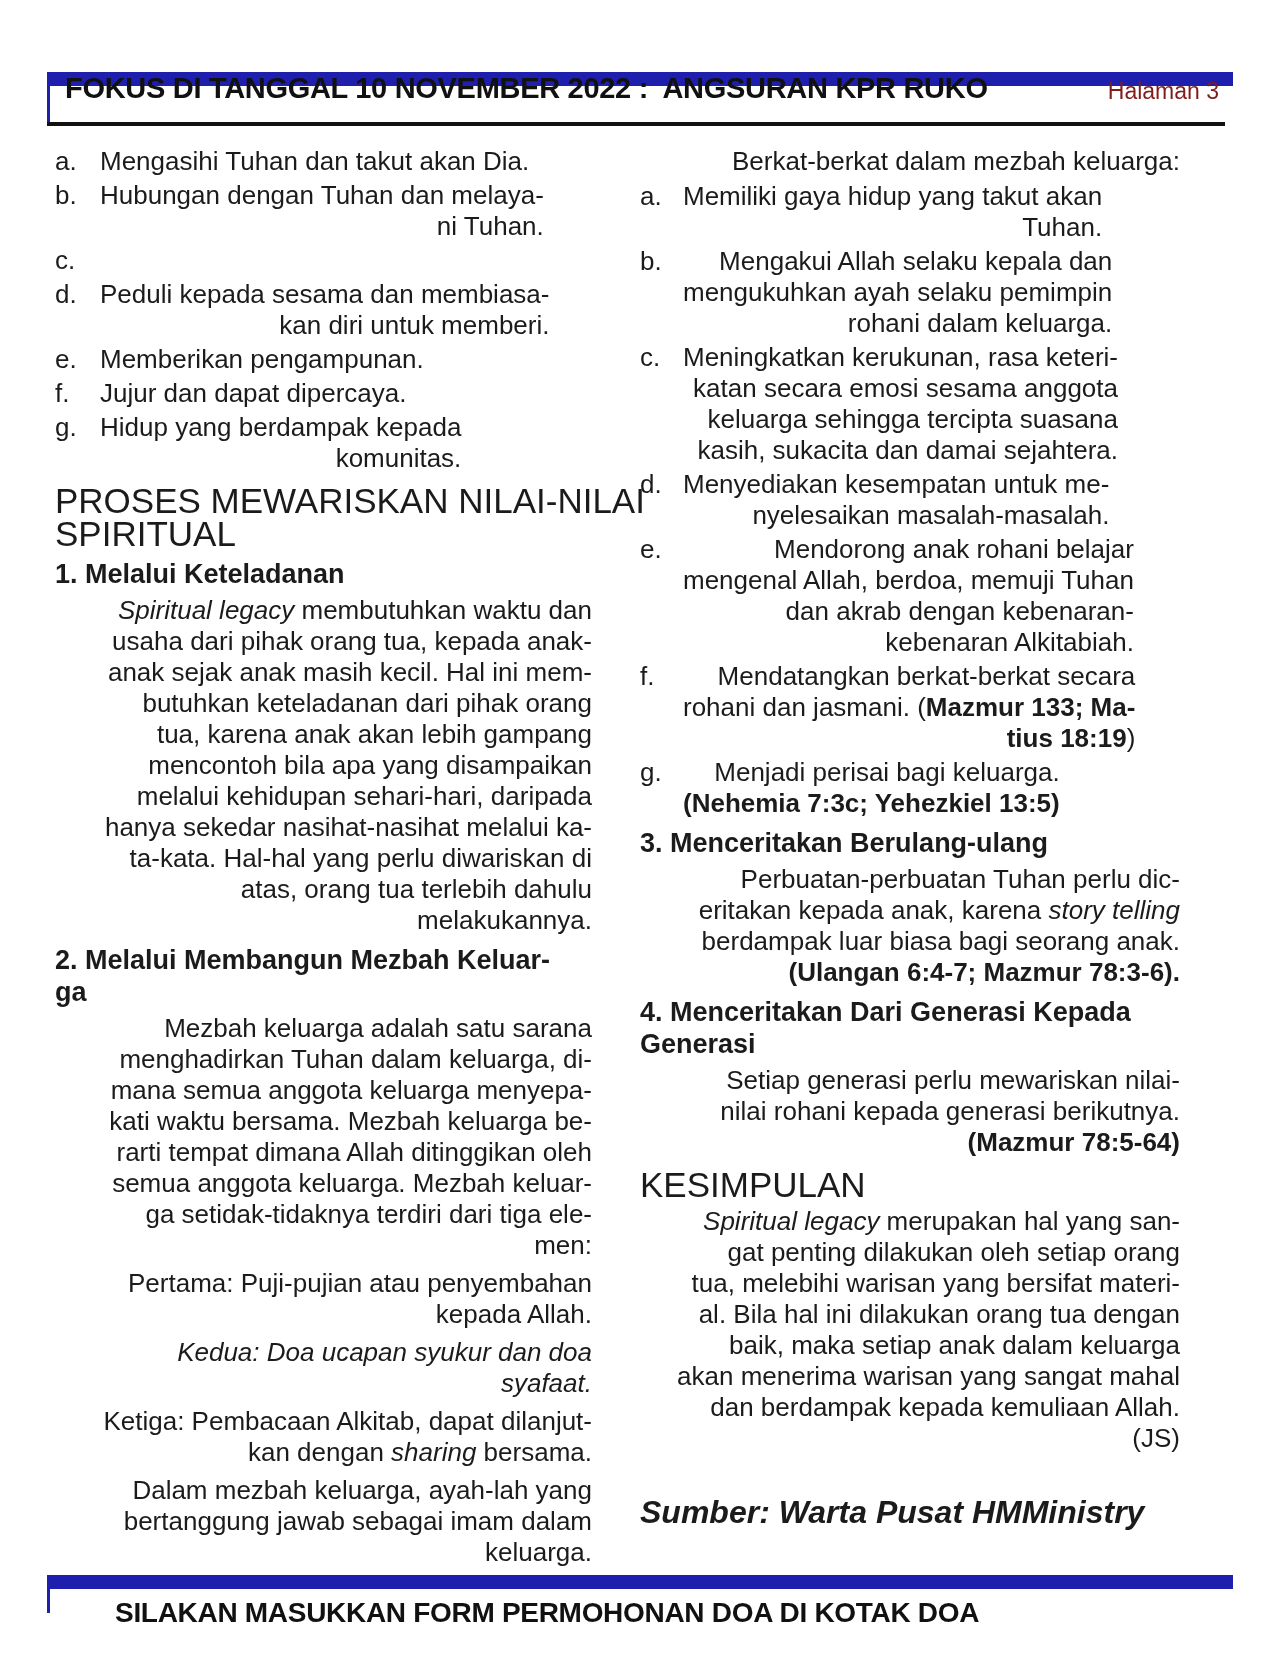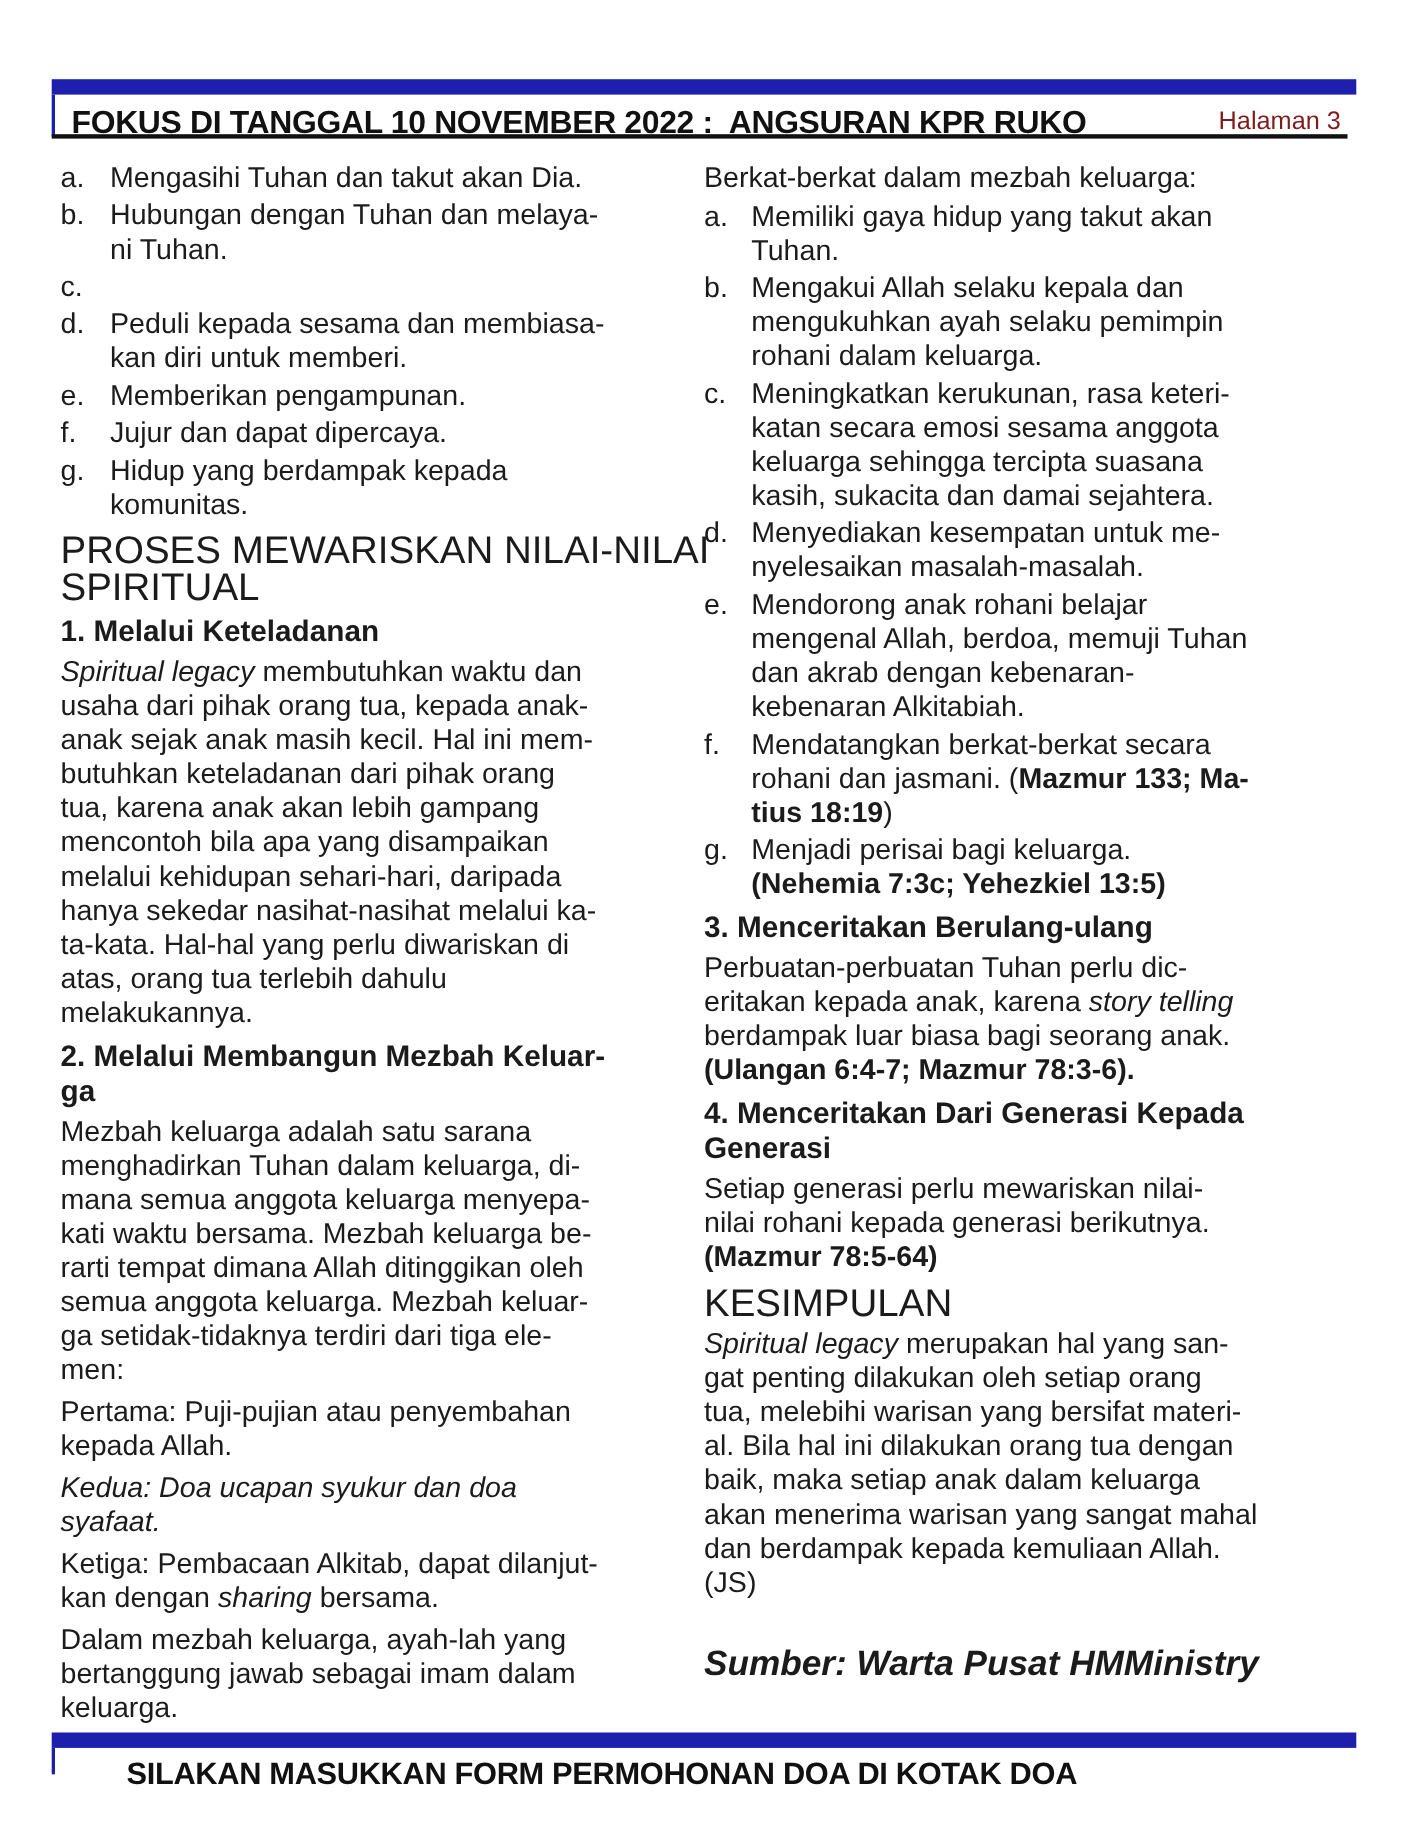--- a/index.html
+++ b/index.html
@@ -13,43 +13,43 @@
   }
   
   .top-bar{
     position:absolute;left:47px;top:72px;width:1186px;height:14px;
     background:#1f1fae;
   }
   .header-tick{
     position:absolute;left:47px;top:86px;width:3px;height:38px;background:#1f1fae;
   }
   .header-row{
-    position:absolute;left:47px;top:96px;width:1186px;
-    display:flex;justify-content:space-between;
+    position:absolute;left:47px;top:72px;width:1186px;
+    display:flex;justify-content:space-between;align-items:flex-end;
   }
   .header-title{
     font-weight:bold;font-size:29px;letter-spacing:-0.3px;
     padding-left:18px;white-space:pre;color:#111;
   }
   .header-page{
     font-size:23px;font-weight:500;padding-right:14px;white-space:pre;color:#7f1d1d;
   }
   .header-rule{
     position:absolute;left:47px;top:122px;width:1178px;height:4px;background:#111;
   }
   
   .columns{
     position:absolute;left:0;top:142px;width:1280px;
     display:flex;
     padding-left:55px;
   }
   .col-left{width:537px;margin-right:48px;}
   .col-right{width:540px;}
   .body-text{
-    font-size:26px;line-height:31px;white-space:pre;
+    font-size:26px;line-height:31px;white-space:pre;text-align:right;
   }
   .list-item{display:flex;margin-top:3px;}
   .list-item:first-child{margin-top:0;}
   .marker{width:45px;flex:none;font-size:26px;line-height:31px;}
   .col-right .marker{width:43px;}
   .para{margin-top:5px;}
   .intro-line{margin-top:4px;}
   .list-block{margin-top:4px;}
   .heading-caps{
     font-weight:normal;font-size:35px;line-height:33px;margin-top:10px;white-space:pre;

